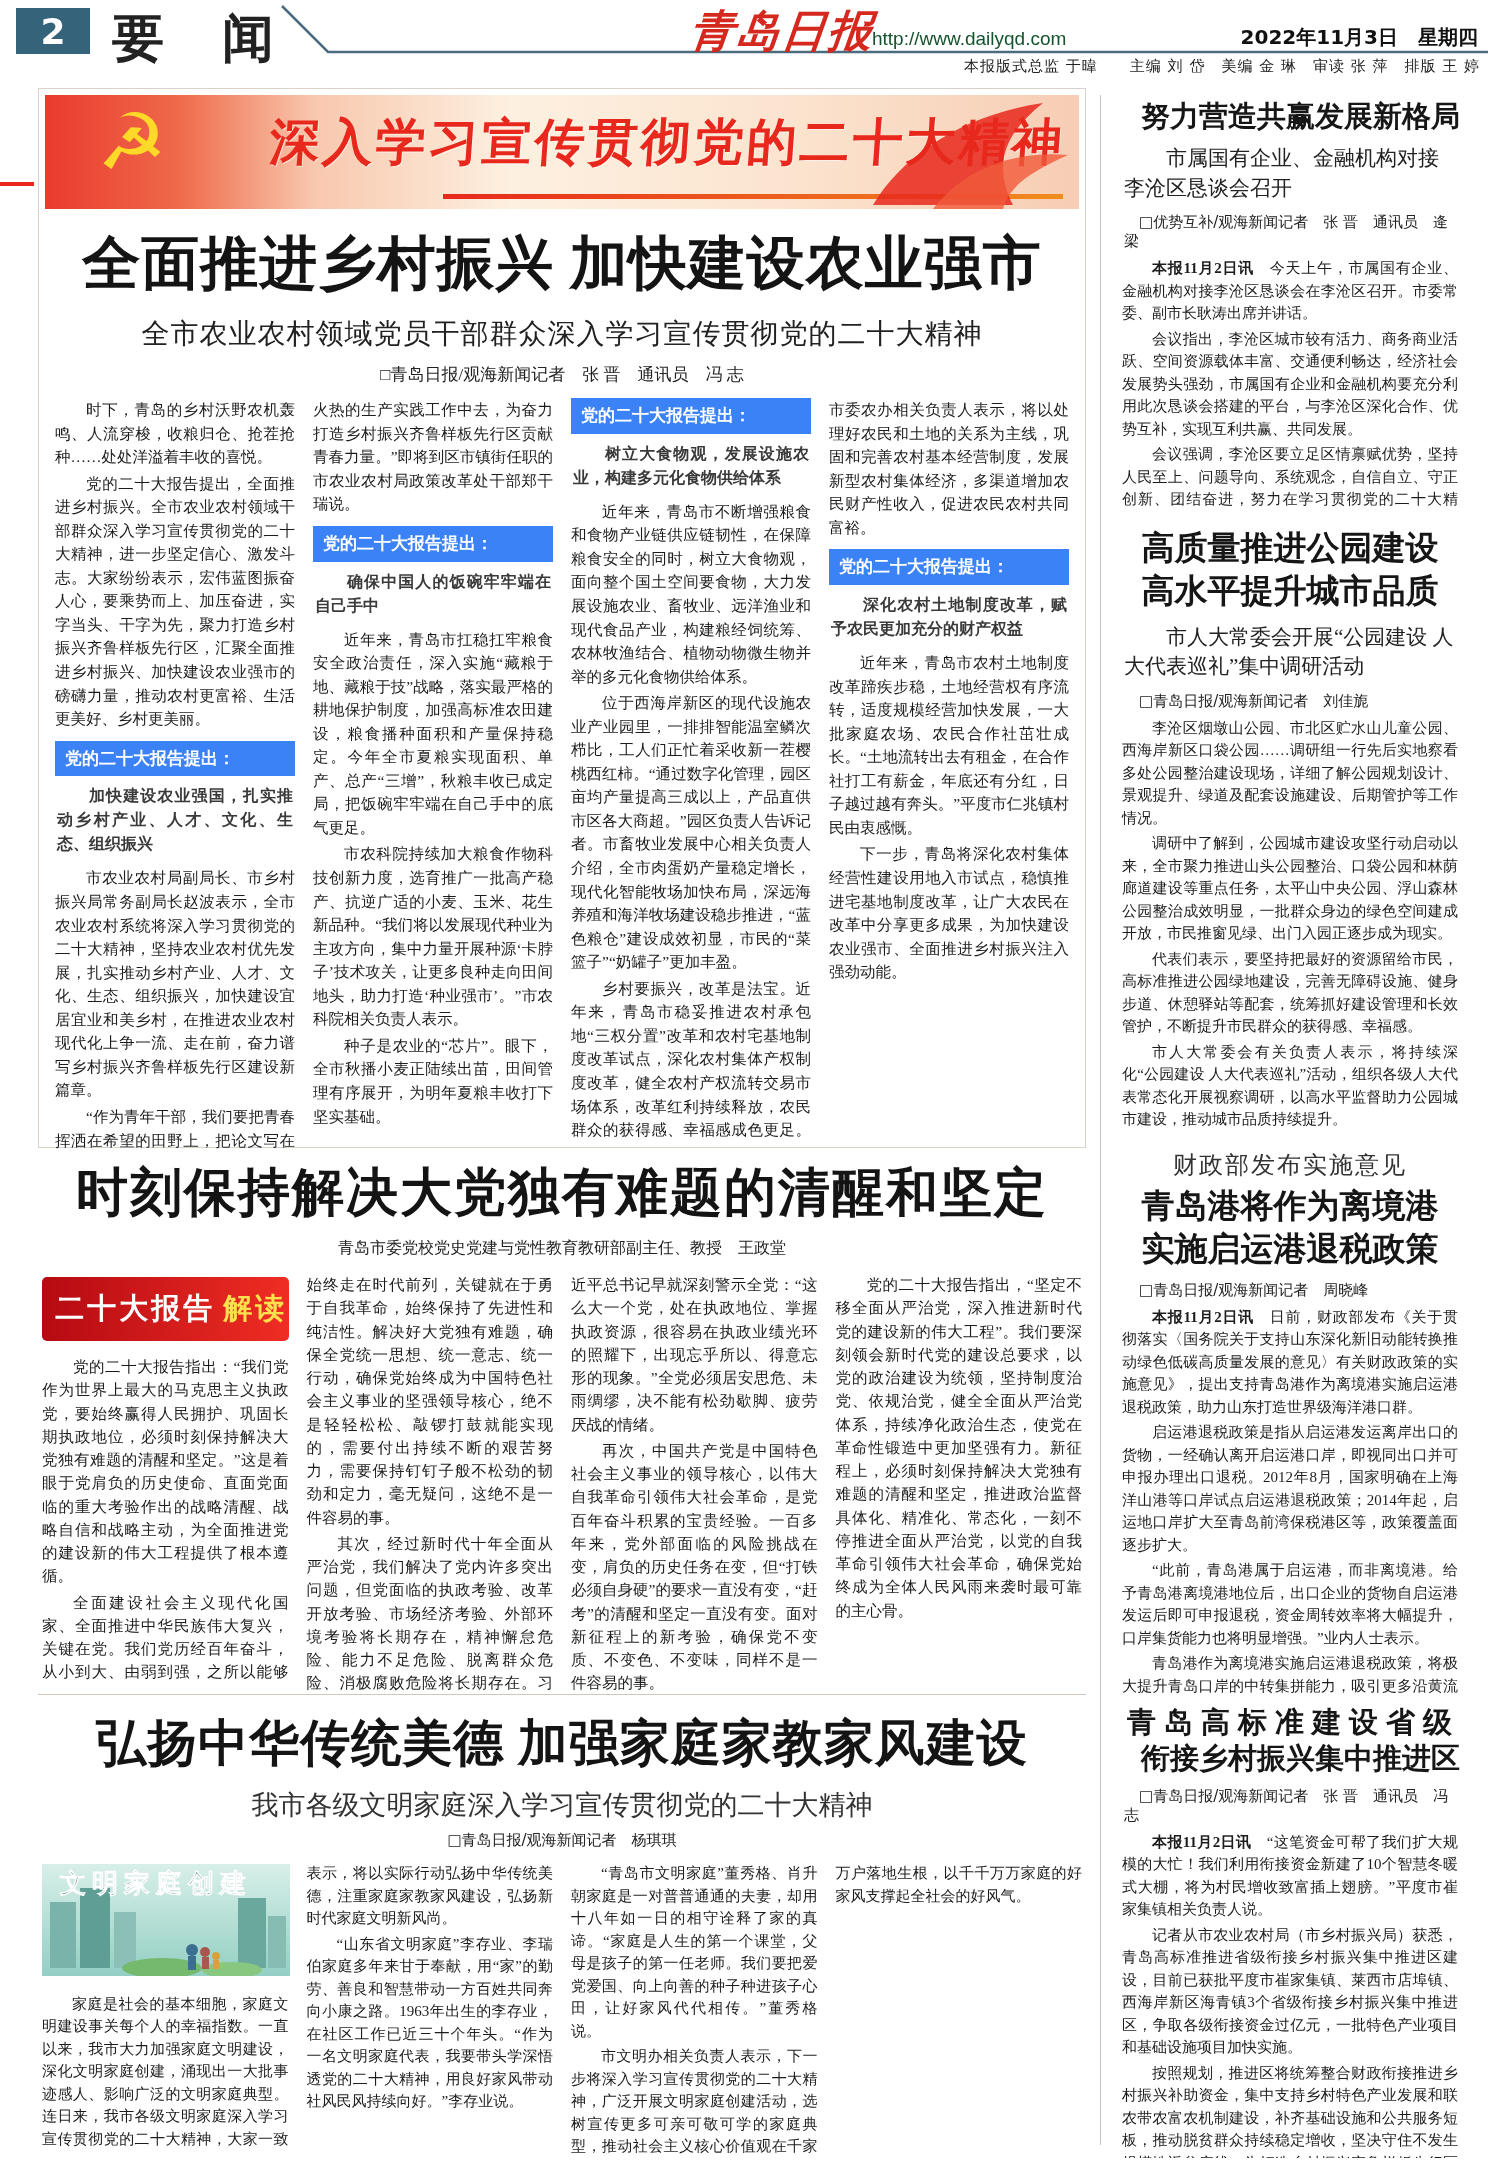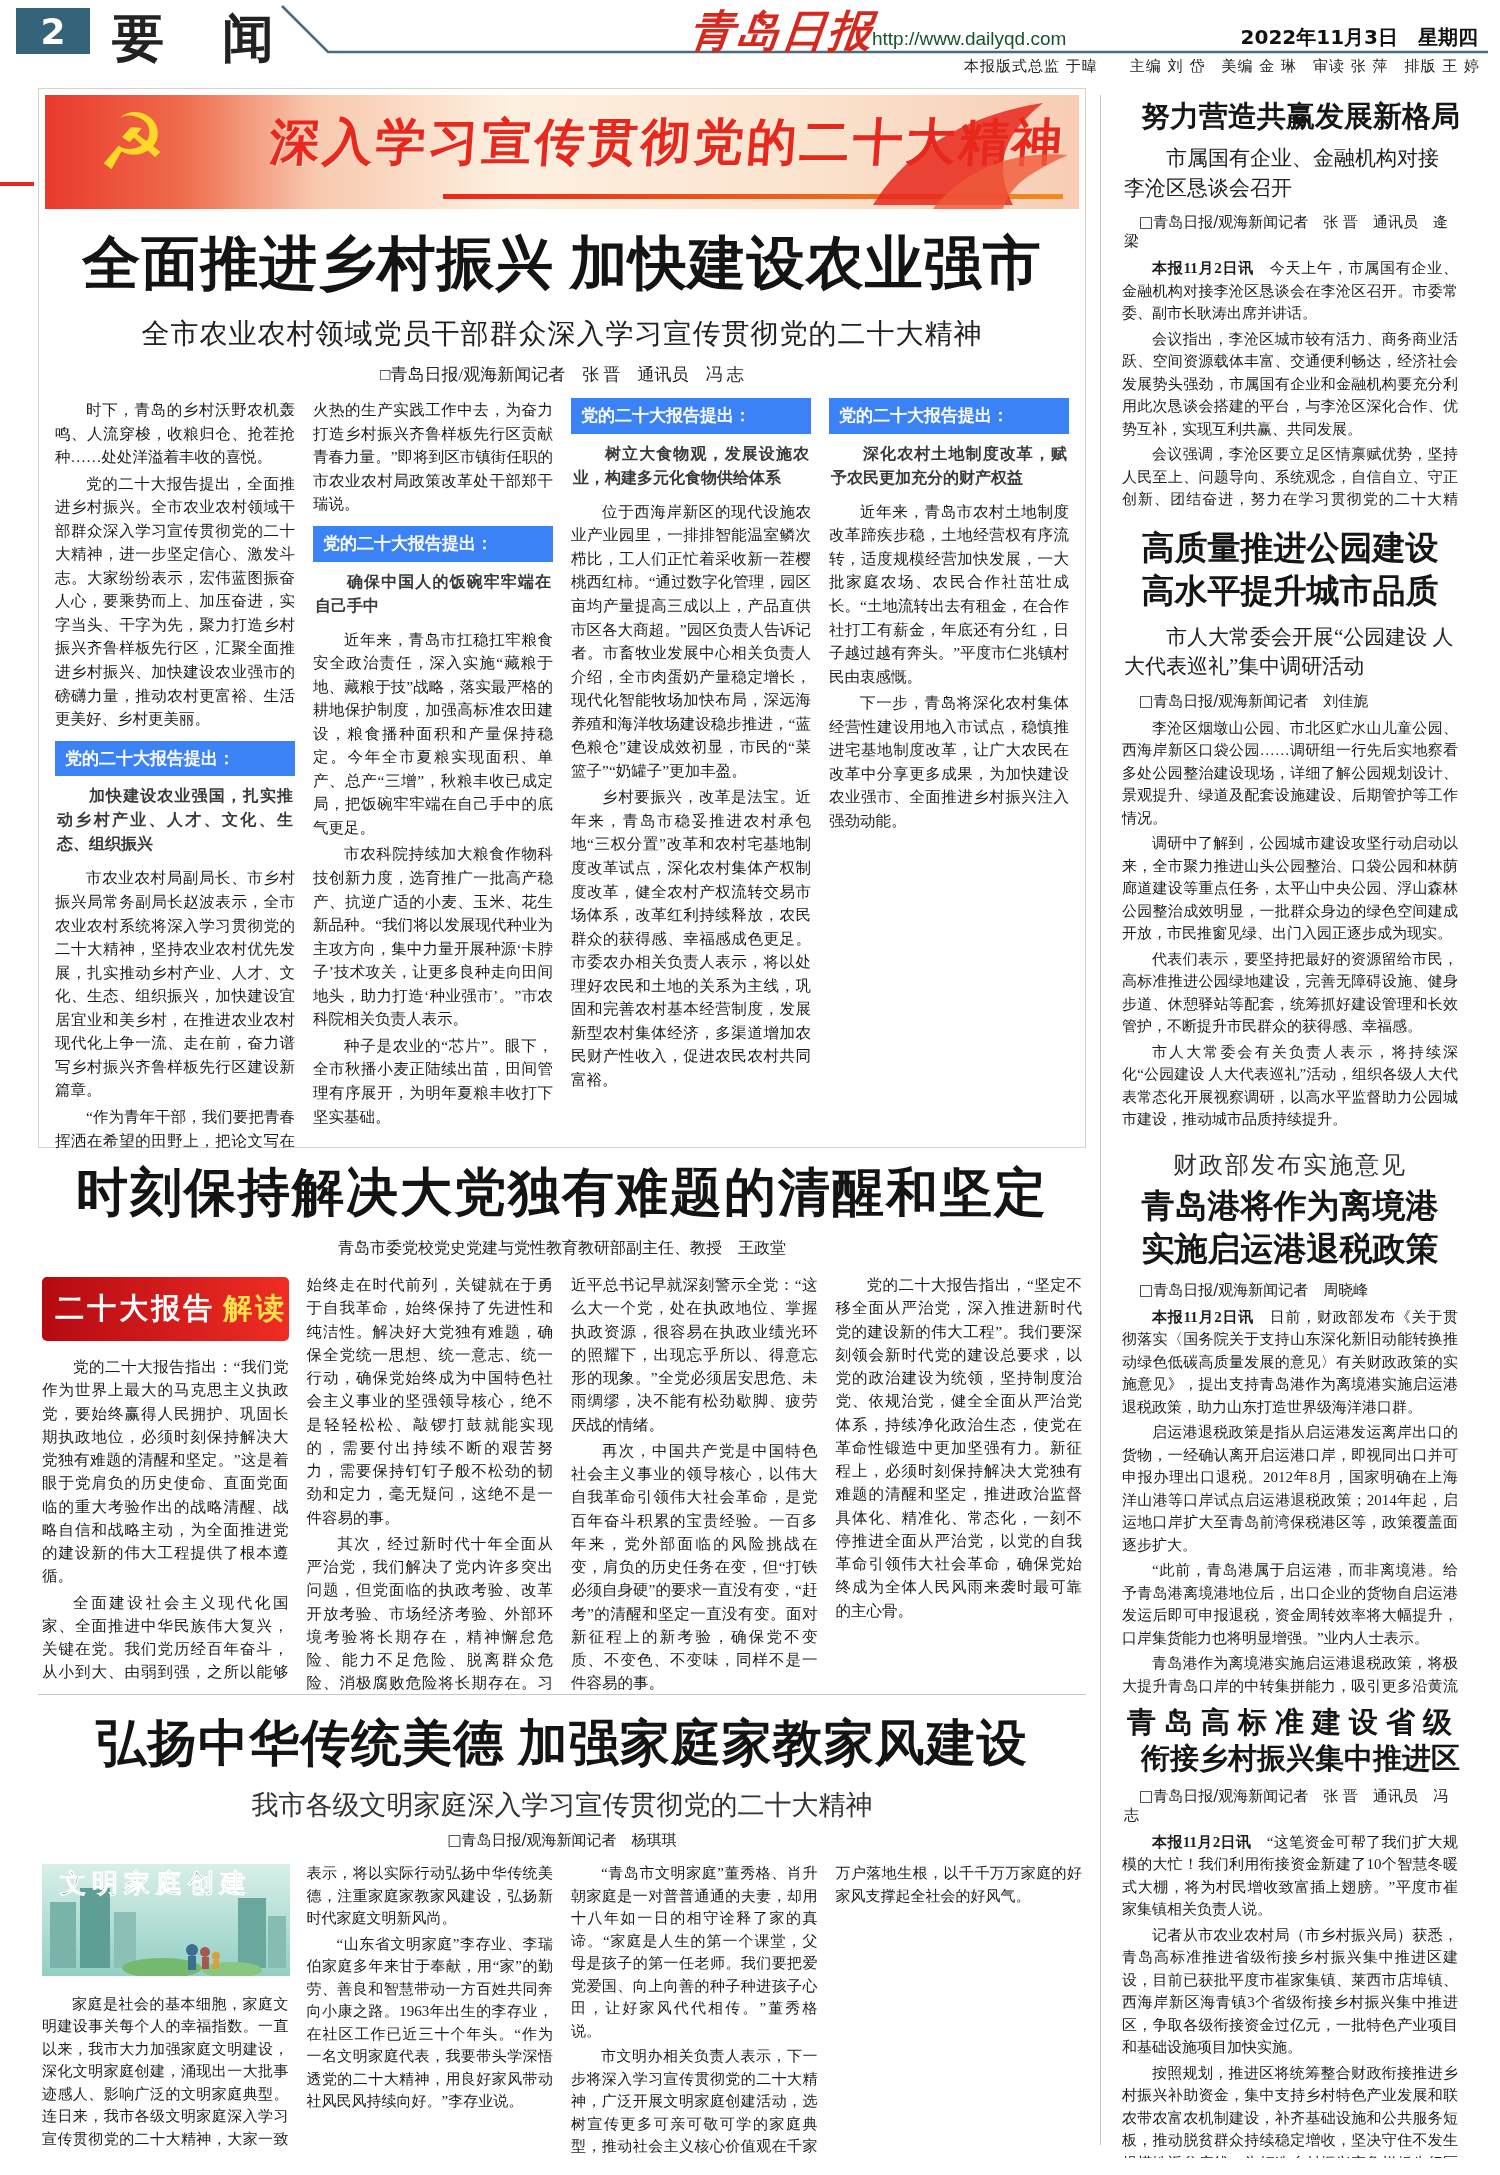--- a/index.html
+++ b/index.html
@@ -126,20 +126,21 @@
       <span class="qbox-head">党的二十大报告提出：</span>
       <span class="qbox-text">确保中国人的饭碗牢牢端在自己手中</span>
     </div>
     <p>近年来，青岛市扛稳扛牢粮食安全政治责任，深入实施“藏粮于地、藏粮于技”战略，落实最严格的耕地保护制度，加强高标准农田建设，粮食播种面积和产量保持稳定。今年全市夏粮实现面积、单产、总产“三增”，秋粮丰收已成定局，把饭碗牢牢端在自己手中的底气更足。</p>
     <p>市农科院持续加大粮食作物科技创新力度，选育推广一批高产稳产、抗逆广适的小麦、玉米、花生新品种。“我们将以发展现代种业为主攻方向，集中力量开展种源‘卡脖子’技术攻关，让更多良种走向田间地头，助力打造‘种业强市’。”市农科院相关负责人表示。</p>
     <p>种子是农业的“芯片”。眼下，全市秋播小麦正陆续出苗，田间管理有序展开，为明年夏粮丰收打下坚实基础。</p>
     <div class="qbox">
       <span class="qbox-head">党的二十大报告提出：</span>
       <span class="qbox-text">树立大食物观，发展设施农业，构建多元化食物供给体系</span>
     </div>
+    <p>近年来，青岛市不断增强粮食和食物产业链供应链韧性，在保障粮食安全的同时，树立大食物观，面向整个国土空间要食物，大力发展设施农业、畜牧业、远洋渔业和现代食品产业，构建粮经饲统筹、农林牧渔结合、植物动物微生物并举的多元化食物供给体系。</p>
     <p>位于西海岸新区的现代设施农业产业园里，一排排智能温室鳞次栉比，工人们正忙着采收新一茬樱桃西红柿。“通过数字化管理，园区亩均产量提高三成以上，产品直供市区各大商超。”园区负责人告诉记者。市畜牧业发展中心相关负责人介绍，全市肉蛋奶产量稳定增长，现代化智能牧场加快布局，深远海养殖和海洋牧场建设稳步推进，“蓝色粮仓”建设成效初显，市民的“菜篮子”“奶罐子”更加丰盈。</p>
     <p>乡村要振兴，改革是法宝。近年来，青岛市稳妥推进农村承包地“三权分置”改革和农村宅基地制度改革试点，深化农村集体产权制度改革，健全农村产权流转交易市场体系，改革红利持续释放，农民群众的获得感、幸福感成色更足。市委农办相关负责人表示，将以处理好农民和土地的关系为主线，巩固和完善农村基本经营制度，发展新型农村集体经济，多渠道增加农民财产性收入，促进农民农村共同富裕。</p>
     <div class="qbox">
       <span class="qbox-head">党的二十大报告提出：</span>
       <span class="qbox-text">深化农村土地制度改革，赋予农民更加充分的财产权益</span>
     </div>
     <p>近年来，青岛市农村土地制度改革蹄疾步稳，土地经营权有序流转，适度规模经营加快发展，一大批家庭农场、农民合作社茁壮成长。“土地流转出去有租金，在合作社打工有薪金，年底还有分红，日子越过越有奔头。”平度市仁兆镇村民由衷感慨。</p>
     <p>下一步，青岛将深化农村集体经营性建设用地入市试点，稳慎推进宅基地制度改革，让广大农民在改革中分享更多成果，为加快建设农业强市、全面推进乡村振兴注入强劲动能。</p>
   </div>
 </div>
@@ -195,21 +196,21 @@
     <p>“青岛市文明家庭”董秀格、肖升朝家庭是一对普普通通的夫妻，却用十八年如一日的相守诠释了家的真谛。“家庭是人生的第一个课堂，父母是孩子的第一任老师。我们要把爱党爱国、向上向善的种子种进孩子心田，让好家风代代相传。”董秀格说。</p>
     <p>市文明办相关负责人表示，下一步将深入学习宣传贯彻党的二十大精神，广泛开展文明家庭创建活动，选树宣传更多可亲可敬可学的家庭典型，推动社会主义核心价值观在千家万户落地生根，以千千万万家庭的好家风支撑起全社会的好风气。</p>
   </div>
 </div>
 
 <div class="rail">
 
   <div class="r-art sp1">
     <div class="r-hl">努力营造共赢发展新格局</div>
     <div class="r-sub">市属国有企业、金融机构对接李沧区恳谈会召开</div>
-    <div class="r-by">□青岛日报/观海新闻记者　张 晋　通讯员　逄 梁</div>
+    <div class="r-by">□优势互补/观海新闻记者　张 晋　通讯员　逄 梁</div>
     <div class="r-body">
       <p><span class="dateline">本报11月2日讯</span>　<span>今天上午，市属国有企业、金融机构对接李沧区恳谈会在李沧区召开。市委常委、副市长耿涛出席并讲话。</span></p>
       <p>会议指出，李沧区城市较有活力、商务商业活跃、空间资源载体丰富、交通便利畅达，经济社会发展势头强劲，市属国有企业和金融机构要充分利用此次恳谈会搭建的平台，与李沧区深化合作、优势互补，实现互利共赢、共同发展。</p>
       <p>会议强调，李沧区要立足区情禀赋优势，坚持人民至上、问题导向、系统观念，自信自立、守正创新、团结奋进，努力在学习贯彻党的二十大精神、落实国家和省市战略、加快新旧动能转换、提升城市品质、激发市场活力、改善民生福祉、加强社会治理、推动市区联动等8个方面走在前、开新局，谱写李沧新篇章。</p>
 
     </div>
   </div>
 
   <div class="r-art sp2">
     <div class="r-hl2">

